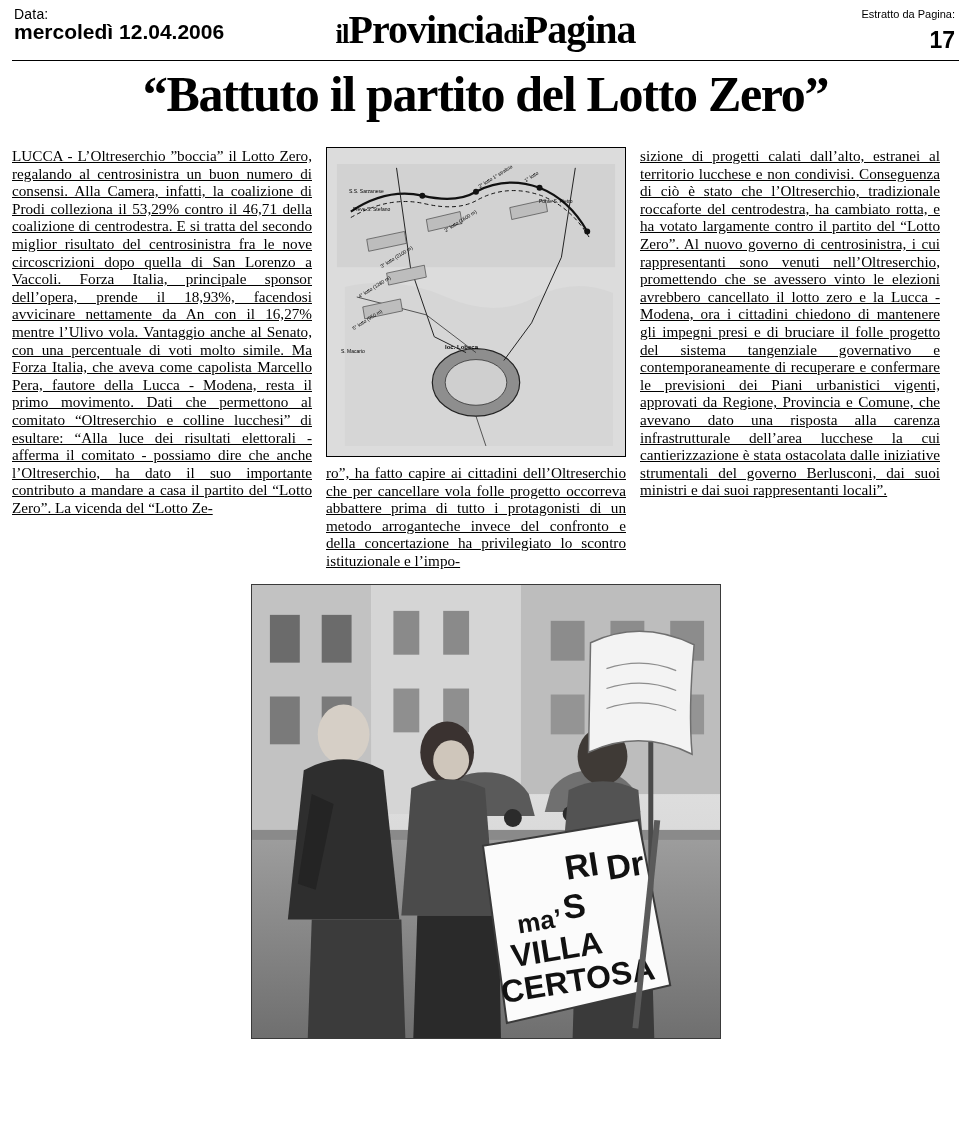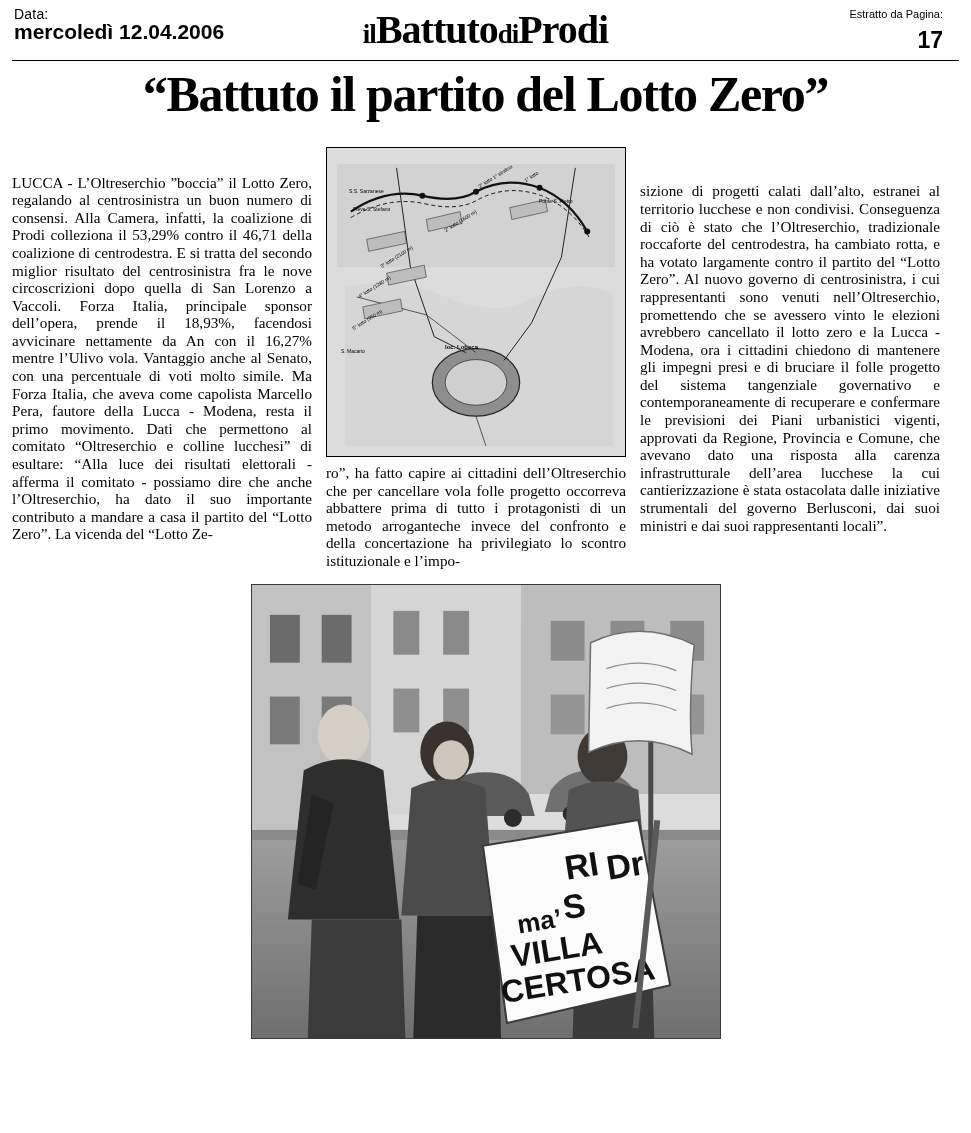--- a/index.html
+++ b/index.html
@@ -51,21 +51,21 @@
     font-size: 40px;
     line-height: 46px;
     letter-spacing: -1px;
     padding-top: 1px;
   }
   .paper-title .small-word {
     font-size: 27px;
   }
   .page-block {
     position: absolute;
-    right: 16px;
+    right: 4px;
     top: 2px;
     text-align: right;
     font-family: "Liberation Sans", sans-serif;
   }
   .page-label {
     font-size: 11px;
     line-height: 12px;
   }
   .page-number {
     font-size: 23px;
@@ -98,21 +98,22 @@
   }
 
   
   .body-area {
     position: relative;
     margin-top: 2px;
   }
   .cols {
     display: flex;
     gap: 14px;
-    align-items: center;
+    align-items: flex-start;
+    text-decoration: underline;
   }
   .col {
     width: 300px;
     font-size: 15.2px;
     line-height: 17.6px;
     text-align: justify;
     hyphens: auto;
   }
   .col p {
     margin: 0;
@@ -187,21 +188,21 @@
 
 <div class="page">
 
   <div class="masthead">
     <div class="date-block">
       <div class="date-label">Data:</div>
       <div class="date-value">mercoledì 12.04.2006</div>
     </div>
 
     <div class="paper-title">
-      <span class="small-word">il</span><span>Battuto</span><span class="small-word">di</span><span>Prodi</span>
+      <span class="small-word">il</span><span>Provincia</span><span class="small-word">di</span><span>Pagina</span>
     </div>
 
     <div class="page-block">
       <div class="page-label">Estratto da Pagina:</div>
       <div class="page-number">17</div>
     </div>
   </div>
 
   <hr class="rule">
 

